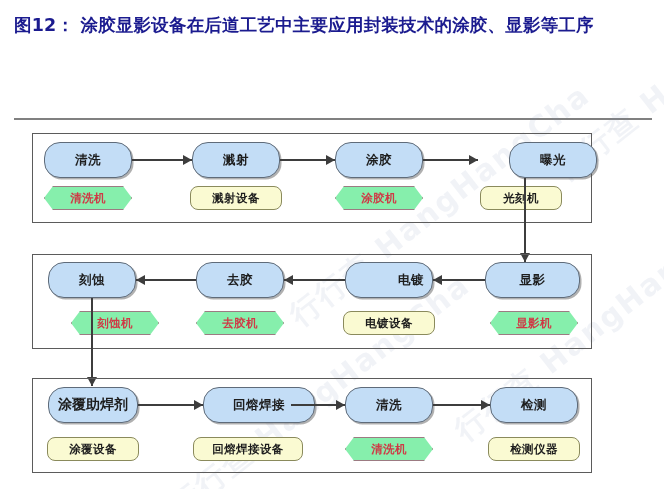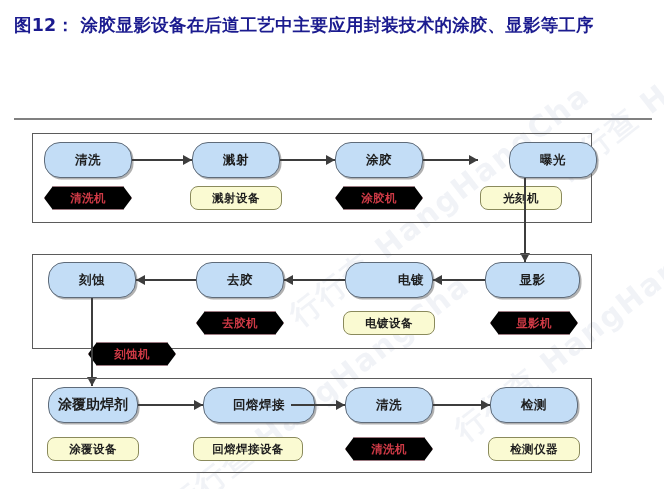--- a/index.html
+++ b/index.html
@@ -95,21 +95,21 @@
     color: #1d1d1d;
     letter-spacing: 0.4px;
     height: 24px;
   }
   .elabel.pill {
     background: #fafad2;
     border: 1.3px solid #8a8a5c;
     border-radius: 8px;
   }
   .elabel.hex {
-    background: #000000;
+    background: #86efac;
     border: 1.3px solid #9c7b82;
     clip-path: polygon(9px 0, calc(100% - 9px) 0, 100% 50%, calc(100% - 9px) 100%, 9px 100%, 0 50%);
     text-align: right;
   }
   .elabel.hex.red-text { color: #cf3a46; }
 
   
   .arrow-h, .arrow-v {
     position: absolute;
   }
@@ -212,21 +212,21 @@
   </div>
   <div class="arrow-h left" style="left:284px; top:270px; width:61px; height:20px;">
     <span class="line"></span>
     <span class="head"></span>
   </div>
   <div class="arrow-h left" style="left:433px; top:270px; width:52px; height:20px;">
     <span class="line"></span>
     <span class="head"></span>
   </div>
 
-  <div class="elabel hex red-text" style="left:88px; top:311px; width:88px;margin-top:31px;">刻蚀机</div>
+  <div class="elabel hex red-text" style="left:71px; top:311px; width:88px;">刻蚀机</div>
   <div class="elabel hex red-text" style="left:196px; top:311px; width:88px;">去胶机</div>
   <div class="elabel pill" style="left:343px; top:311px; width:92px;">电镀设备</div>
   <div class="elabel hex red-text" style="left:490px; top:311px; width:88px;">显影机</div>
 
   <div class="arrow-v" style="left:82px; top:298px; width:20px; height:88px;">
     <span class="line"></span>
     <span class="head"></span>
   </div>
 
   <div class="panel" style="left:32px; top:378px; width:560px; height:95px;"></div>

